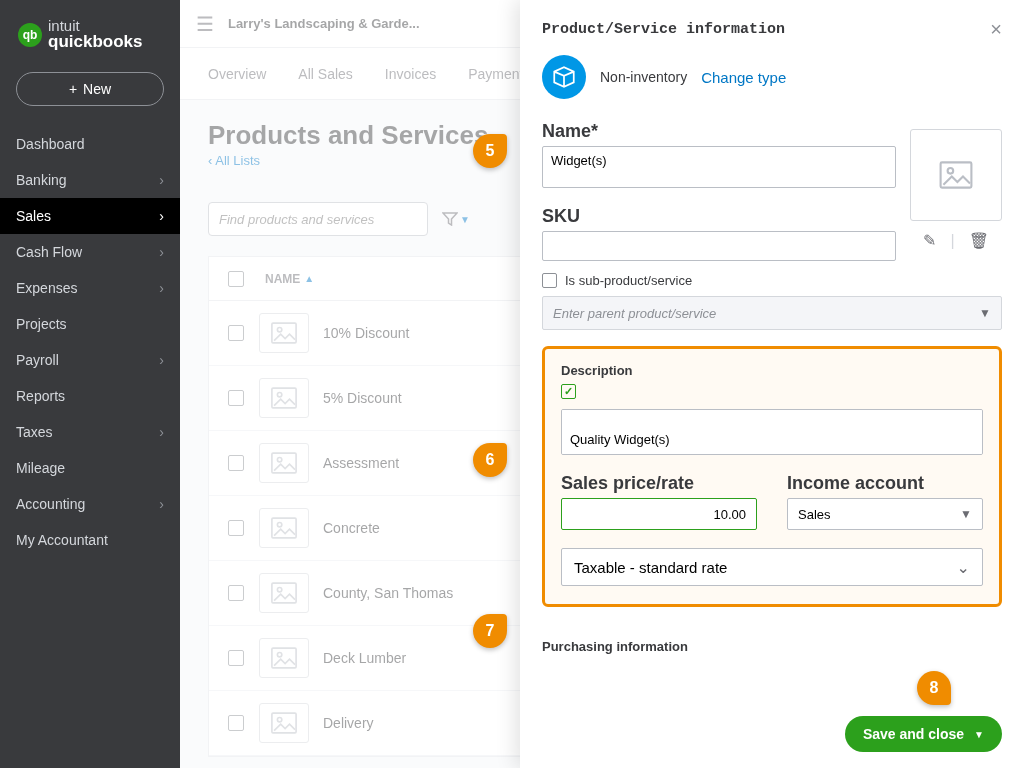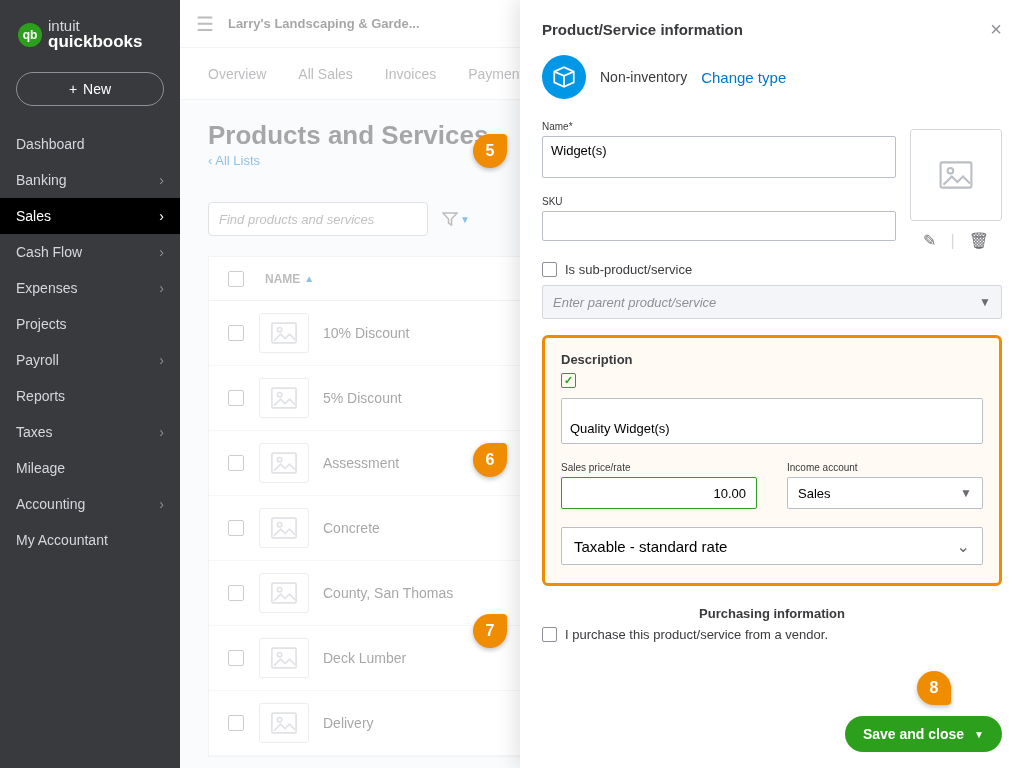--- a/index.html
+++ b/index.html
@@ -44,29 +44,29 @@
   .td-name { flex:1; padding-left:14px; font-size:14px; color:#393a3d; }
   .checkbox { width:16px; height:16px; border:1.5px solid #8d9096; border-radius:2px; background:#fff; cursor:pointer; }
 
   
   .dim { position:absolute; left:180px; top:0; right:0; bottom:0; background:rgba(255,255,255,0.55); }
 
   
   .panel { position:absolute; right:0; top:0; width:504px; height:768px; background:#fff; box-shadow:-4px 0 20px rgba(0,0,0,0.12); display:flex; flex-direction:column; }
   .panel-header { padding:18px 22px 0 22px; }
   .panel-title-row { display:flex; justify-content:space-between; align-items:center; }
-  .panel-title { font-size:15px; font-weight:700; color:#393a3d; }
+  .panel-title { font-size:15px; font-weight:700; color:#393a3d;font-family:Liberation Mono, monospace; }
   .close-x { font-size:20px; color:#8d9096; cursor:pointer; }
   .type-row { display:flex; align-items:center; gap:14px; margin-top:14px; }
   .type-icon { width:44px; height:44px; border-radius:50%; background:#0097e6; display:flex; align-items:center; justify-content:center; }
   .type-label { font-size:14px; color:#393a3d; }
   .change-link { font-size:15px; color:#0077c5; cursor:pointer; }
 
   .panel-body { padding:8px 22px 0 22px; flex:1; overflow-y:auto; }
-  .field-label { font-size:10px; font-weight:400; color:#393a3d; margin-top:14px; margin-bottom:4px; }
+  .field-label { font-size:18px; font-weight:700; color:#393a3d; margin-top:14px; margin-bottom:4px; }
   .name-row { display:flex; gap:14px; align-items:flex-start; }
   .name-col { flex:1; }
   .textarea { width:100%; border:1px solid #babec5; border-radius:2px; padding:6px 8px; font-size:13px; resize:none; font-family:inherit; }
   .name-input { height:42px; }
   .sku-input { height:30px; }
   .img-col { width:92px; display:flex; flex-direction:column; align-items:center; }
   .img-placeholder { width:92px; height:92px; border:1px solid #d4d7dc; border-radius:3px; display:flex; align-items:center; justify-content:center; color:#babec5; font-size:26px; margin-top:22px;}
   .img-actions { display:flex; gap:14px; align-items:center; margin-top:10px; color:#6b6c72; }
   .img-actions span { cursor:pointer; }
 
@@ -83,21 +83,21 @@
   .desc-textarea { width:100%; height:40px; border:1px solid #babec5; border-radius:2px; padding:22px 8px; font-size:13px; margin-top:10px; resize:none; font-family:inherit; background:#fff;}
   .price-row { display:flex; gap:30px; margin-top:14px; }
   .price-col { flex:1; }
   .price-input { width:100%; height:32px; border:1.5px solid #2ca01c; border-radius:2px; padding:0 10px; font-size:13px; text-align:right; background:#fff;}
   .select-input { width:100%; height:32px; border:1px solid #babec5; border-radius:2px; padding:0 10px; font-size:13px; background:#fff; display:flex; align-items:center; justify-content:space-between; }
   .tax-row { margin-top:18px; }
   .tax-label-row { display:flex; align-items:center; gap:5px; }
   .info-icon { width:14px; height:14px; border:1.3px solid #6b6c72; border-radius:50%; font-size:9px; display:flex; align-items:center; justify-content:center; color:#6b6c72; }
   .tax-select { width:100%; height:38px; border:1px solid #babec5; border-radius:2px; padding:0 12px; font-size:15px; background:#fff; display:flex; align-items:center; justify-content:space-between; margin-top:6px;}
 
-  .purch-block { padding:20px 0 80px 0;text-align:center; }
+  .purch-block { padding:32px 0 80px 0; }
 
   .panel-footer { position:absolute; bottom:0; right:0; width:464px; padding:16px 22px; display:flex; justify-content:flex-end; background:#fff; }
   .save-btn { background:#2ca01c; color:#fff; border-radius:20px; padding:10px 18px; font-size:14px; font-weight:600; display:flex; align-items:center; gap:10px; cursor:pointer; }
   .save-caret { font-size:10px; }
 
   
   .step { position:absolute; width:34px; height:34px; border-radius:50% 50% 50% 4px; background:#f08c00; color:#fff; font-weight:700; font-size:16px; display:flex; align-items:center; justify-content:center; transform:rotate(0deg); box-shadow:0 2px 5px rgba(0,0,0,0.25); z-index:50;}
   .step::before { content:""; position:absolute; right:-6px; top:50%; transform:translateY(-50%); width:0; height:0; }
   .step-5 { top:134px; left:473px; border-radius:50% 4px 50% 50%; }
   .step-6 { top:443px; left:473px; border-radius:50% 4px 50% 50%; }
@@ -374,24 +374,20 @@
       <div class="tax-row">
         <div class="tax-select">
           <span>Taxable - standard rate</span>
           <span class="chev-down" style="font-size:16px">⌄</span>
         </div>
       </div>
     </div>
 
     <div class="purch-block">
       <div class="desc-title">Purchasing information</div>
-      <div class="checkbox-row" style="margin-top:6px">
-        <div class="checkbox-sm"></div>
-        <div class="checkbox-text">I purchase this product/service from a vendor.</div>
-      </div>
     </div>
   </div>
 
   <div class="panel-footer">
     <div class="save-btn">
       <span>Save and close</span>
       <span class="save-caret">▼</span>
     </div>
   </div>
 </div>

